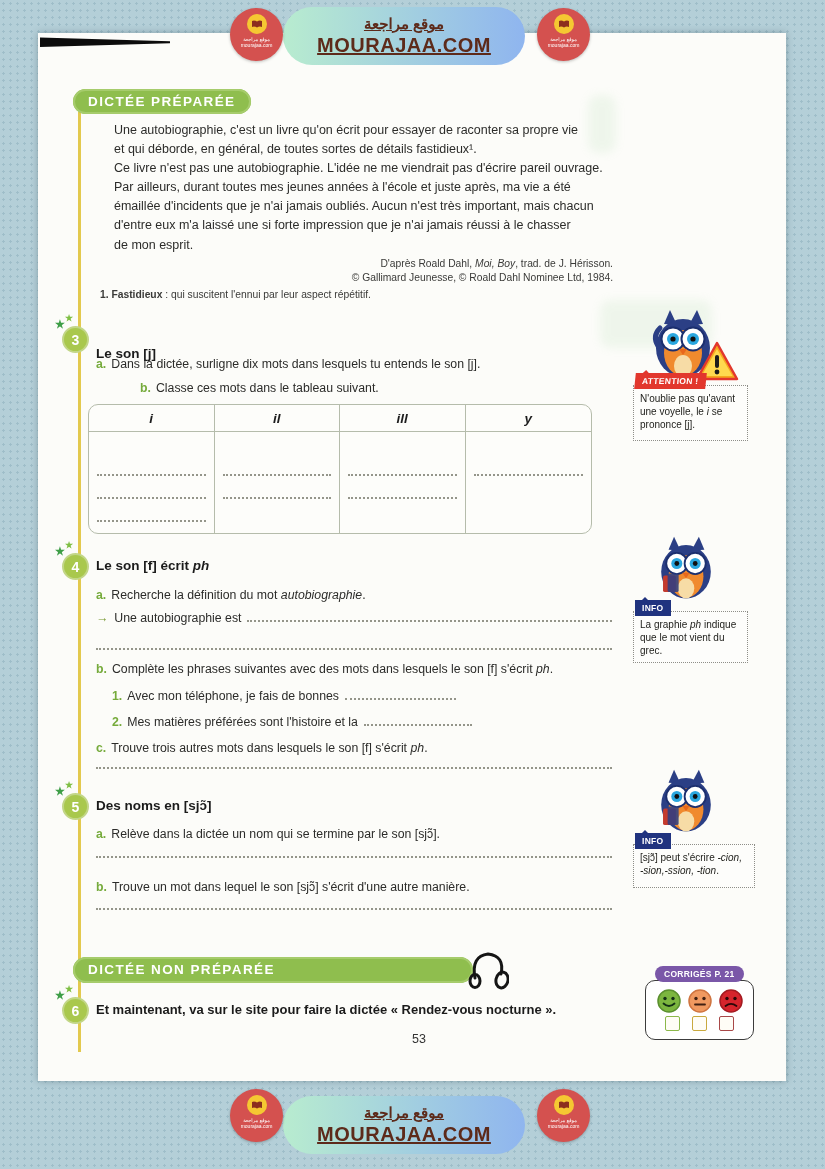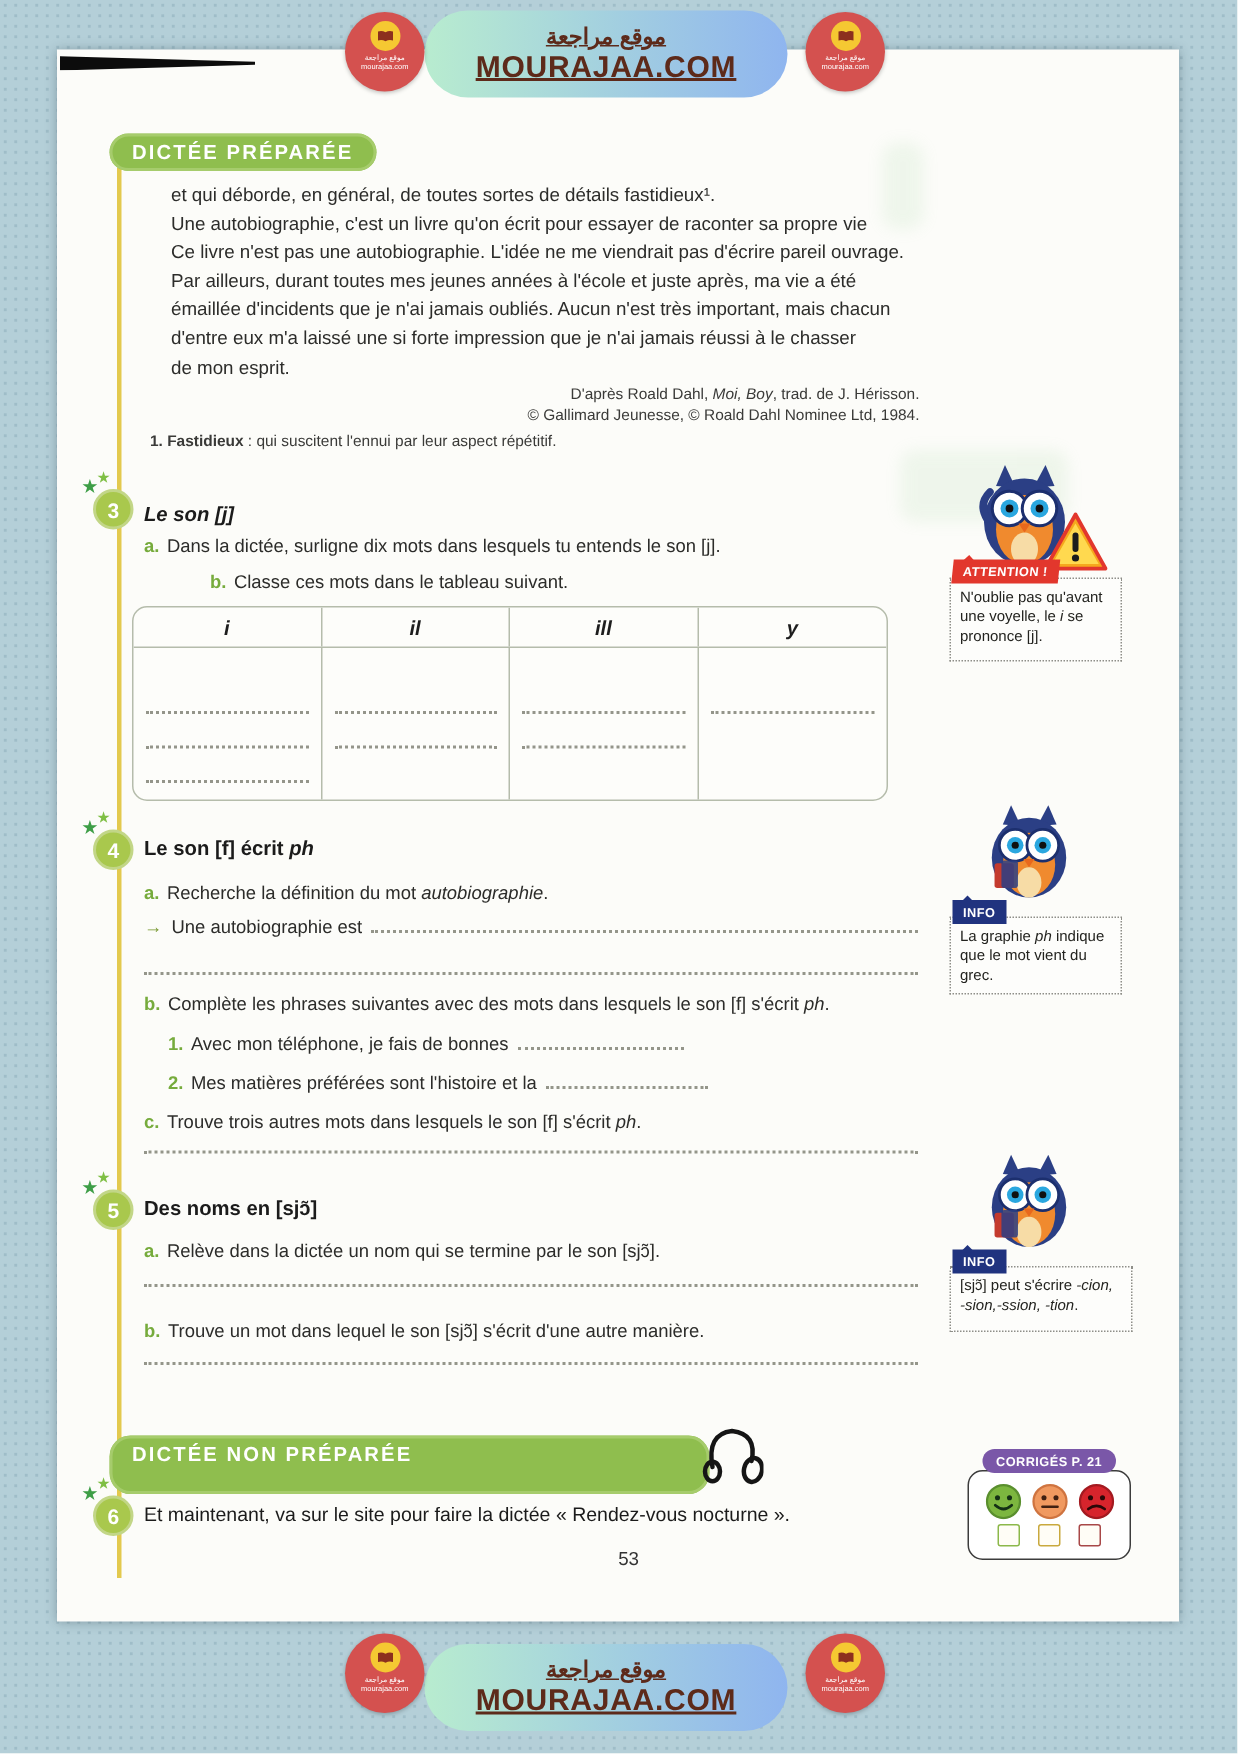--- a/index.html
+++ b/index.html
@@ -23,21 +23,21 @@
   .wm-logo{position:absolute;width:53px;height:53px;border-radius:50%;background:#d4514f;z-index:7;
     display:flex;flex-direction:column;align-items:center;box-shadow:0 1px 3px rgba(0,0,0,.25);}
   .wm-logo .yellow{width:20px;height:20px;border-radius:50%;background:#f5c832;margin-top:6px;
     display:flex;align-items:center;justify-content:center;}
   .wm-logo .t1{font-size:5px;color:#fff;margin-top:2px;line-height:6px;}
   .wm-logo .t2{font-size:5px;color:#fff;line-height:6px;}
 
   
   .sec-label{position:absolute;background:#8fbe4e;color:#fff;font-weight:bold;letter-spacing:1.4px;
     font-size:13.5px;border-radius:13px;padding:5px 15px;z-index:2;box-shadow:inset 0 0 0 2px #a6cc6c;}
-  .dnp-bar{position:absolute;left:73px;top:957px;width:400px;height:39px;background:#8fbe4e;border-radius:14px;z-index:1;box-shadow:inset 0 0 0 2px #a6cc6c;}
+  .dnp-bar{position:absolute;left:73px;top:957px;width:400px;height:26px;background:#8fbe4e;border-radius:14px;z-index:1;box-shadow:inset 0 0 0 2px #a6cc6c;}
   .dnp-text{position:absolute;left:15px;top:5px;color:#fff;font-weight:bold;letter-spacing:1.4px;font-size:13.5px;}
   .url-pill{position:absolute;left:299px;top:959px;width:176px;height:22px;background:#f6d52e;border:1.5px solid #cfae1a;
     border-radius:12px;display:flex;align-items:center;padding:0 6px;z-index:3;box-sizing:border-box;}
   .url-text{font-size:10.5px;font-weight:bold;color:#2a2218;margin-left:4px;white-space:nowrap;}
 
   .vline{position:absolute;left:78px;top:112px;width:2.5px;height:940px;background:#e3c94e;z-index:1;}
 
   .dictation{position:absolute;left:114px;top:121px;width:510px;font-size:12.5px;line-height:19.1px;color:#2c2c2a;z-index:1;}
   .attrib{position:absolute;left:280px;top:257px;width:333px;text-align:right;font-size:10.3px;line-height:13.5px;color:#3a3a38;z-index:1;}
   .footnote{position:absolute;left:100px;top:289px;font-size:10.3px;color:#3a3a38;z-index:1;}
@@ -83,21 +83,21 @@
   .corr-label{position:absolute;left:655px;top:966px;background:#7a57a8;color:#fff;font-size:8.5px;font-weight:bold;
     padding:3px 9px;border-radius:9px;z-index:2;letter-spacing:.3px;}
   .smileys{display:flex;justify-content:center;gap:7px;margin-top:8px;}
   .checks{display:flex;justify-content:center;gap:12px;margin-top:3px;}
   .chk{width:13px;height:13px;border-radius:2px;background:#fffdf6;}
   .chk.g{border:1.5px solid #8cb84a;}
   .chk.o{border:1.5px solid #c9a93e;}
   .chk.r{border:1.5px solid #a84848;}
 
   .pagenum{position:absolute;left:396px;top:1032px;font-size:12.5px;color:#333;z-index:1;width:30px;text-align:right;}
-  .ex6-text{position:absolute;left:96px;top:1002px;width:525px;font-size:13px;font-weight:normal;color:#1b1b1b;z-index:1;}
+  .ex6-text{position:absolute;left:96px;top:1002px;width:525px;font-size:13px;font-weight:bold;color:#1b1b1b;z-index:1;}
 </style>
 </head>
 <body>
 
 <div id="screen">
 
   <div class="paper"></div>
   <div class="wedge"></div>
   <div class="bleed" style="left:588px;top:95px;width:28px;height:58px;"></div>
   <div class="bleed" style="left:600px;top:300px;width:112px;height:48px;"></div>
@@ -122,41 +122,41 @@
         </svg>
     </span>
     <span class="t1">موقع مراجعة</span>
     <span class="t2">mourajaa.com</span>
   </div>
 
   <div class="sec-label" style="left:73px;top:89px;">DICTÉE PRÉPARÉE</div>
   <div class="vline"></div>
 
   <div class="dictation">
+    <div>Une autobiographie, c'est un livre qu'on écrit pour essayer de raconter sa propre vie</div>
     <div>et qui déborde, en général, de toutes sortes de détails fastidieux¹.</div>
-    <div>Une autobiographie, c'est un livre qu'on écrit pour essayer de raconter sa propre vie</div>
     <div>Ce livre n'est pas une autobiographie. L'idée ne me viendrait pas d'écrire pareil ouvrage.</div>
     <div>Par ailleurs, durant toutes mes jeunes années à l'école et juste après, ma vie a été</div>
     <div>émaillée d'incidents que je n'ai jamais oubliés. Aucun n'est très important, mais chacun</div>
     <div>d'entre eux m'a laissé une si forte impression que je n'ai jamais réussi à le chasser</div>
     <div>de mon esprit.</div>
   </div>
 
   <div class="attrib">
     <div><span>D'après Roald Dahl, </span><span style="font-style: italic;">Moi, Boy</span><span>, trad. de J. Hérisson.</span></div>
     <div>© Gallimard Jeunesse, © Roald Dahl Nominee Ltd, 1984.</div>
   </div>
   <div class="footnote"><span style="font-weight: bold;">1. Fastidieux</span><span> : qui suscitent l'ennui par leur aspect répétitif.</span></div>
 
   <div class="badge" style="left:62px;top:326px;">
     <span class="s1">★</span>
     <span class="s2">★</span>
     <span>3</span>
   </div>
-  <div class="ex-title" style="left:96px;top:335px;font-style:italic;">Le son [j]</div>
+  <div class="ex-title" style="left:96px;top:346px;">Le son [j]</div>
   <div class="item" style="left:96px;top:357px;">
     <span class="lab">a.</span><span>Dans la dictée, surligne dix mots dans lesquels tu entends le son [j].</span>
   </div>
   <div class="item" style="left:96px;top:381px;margin-left:44px;">
     <span class="lab">b.</span><span>Classe ces mots dans le tableau suivant.</span>
   </div>
 
   <div class="ex-table">
     <div class="thead">
       <div>i</div>

